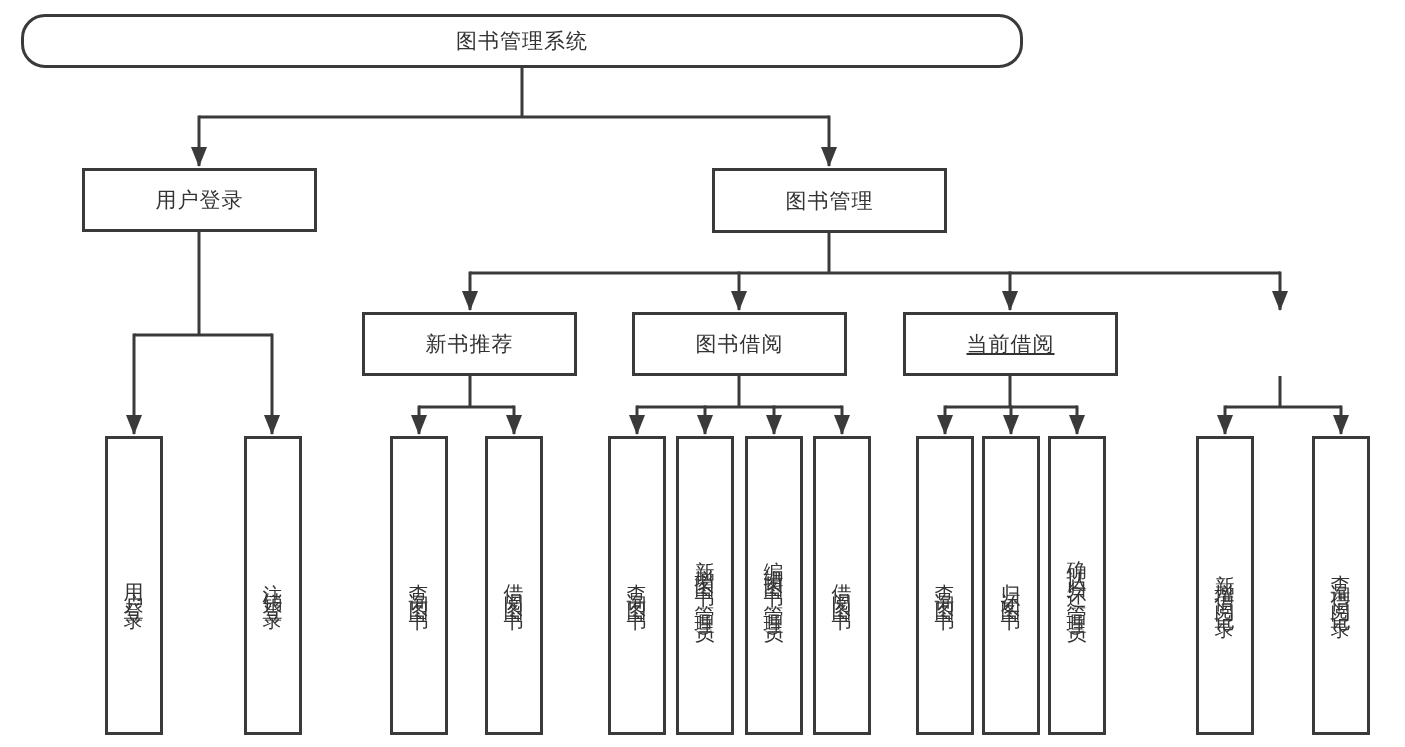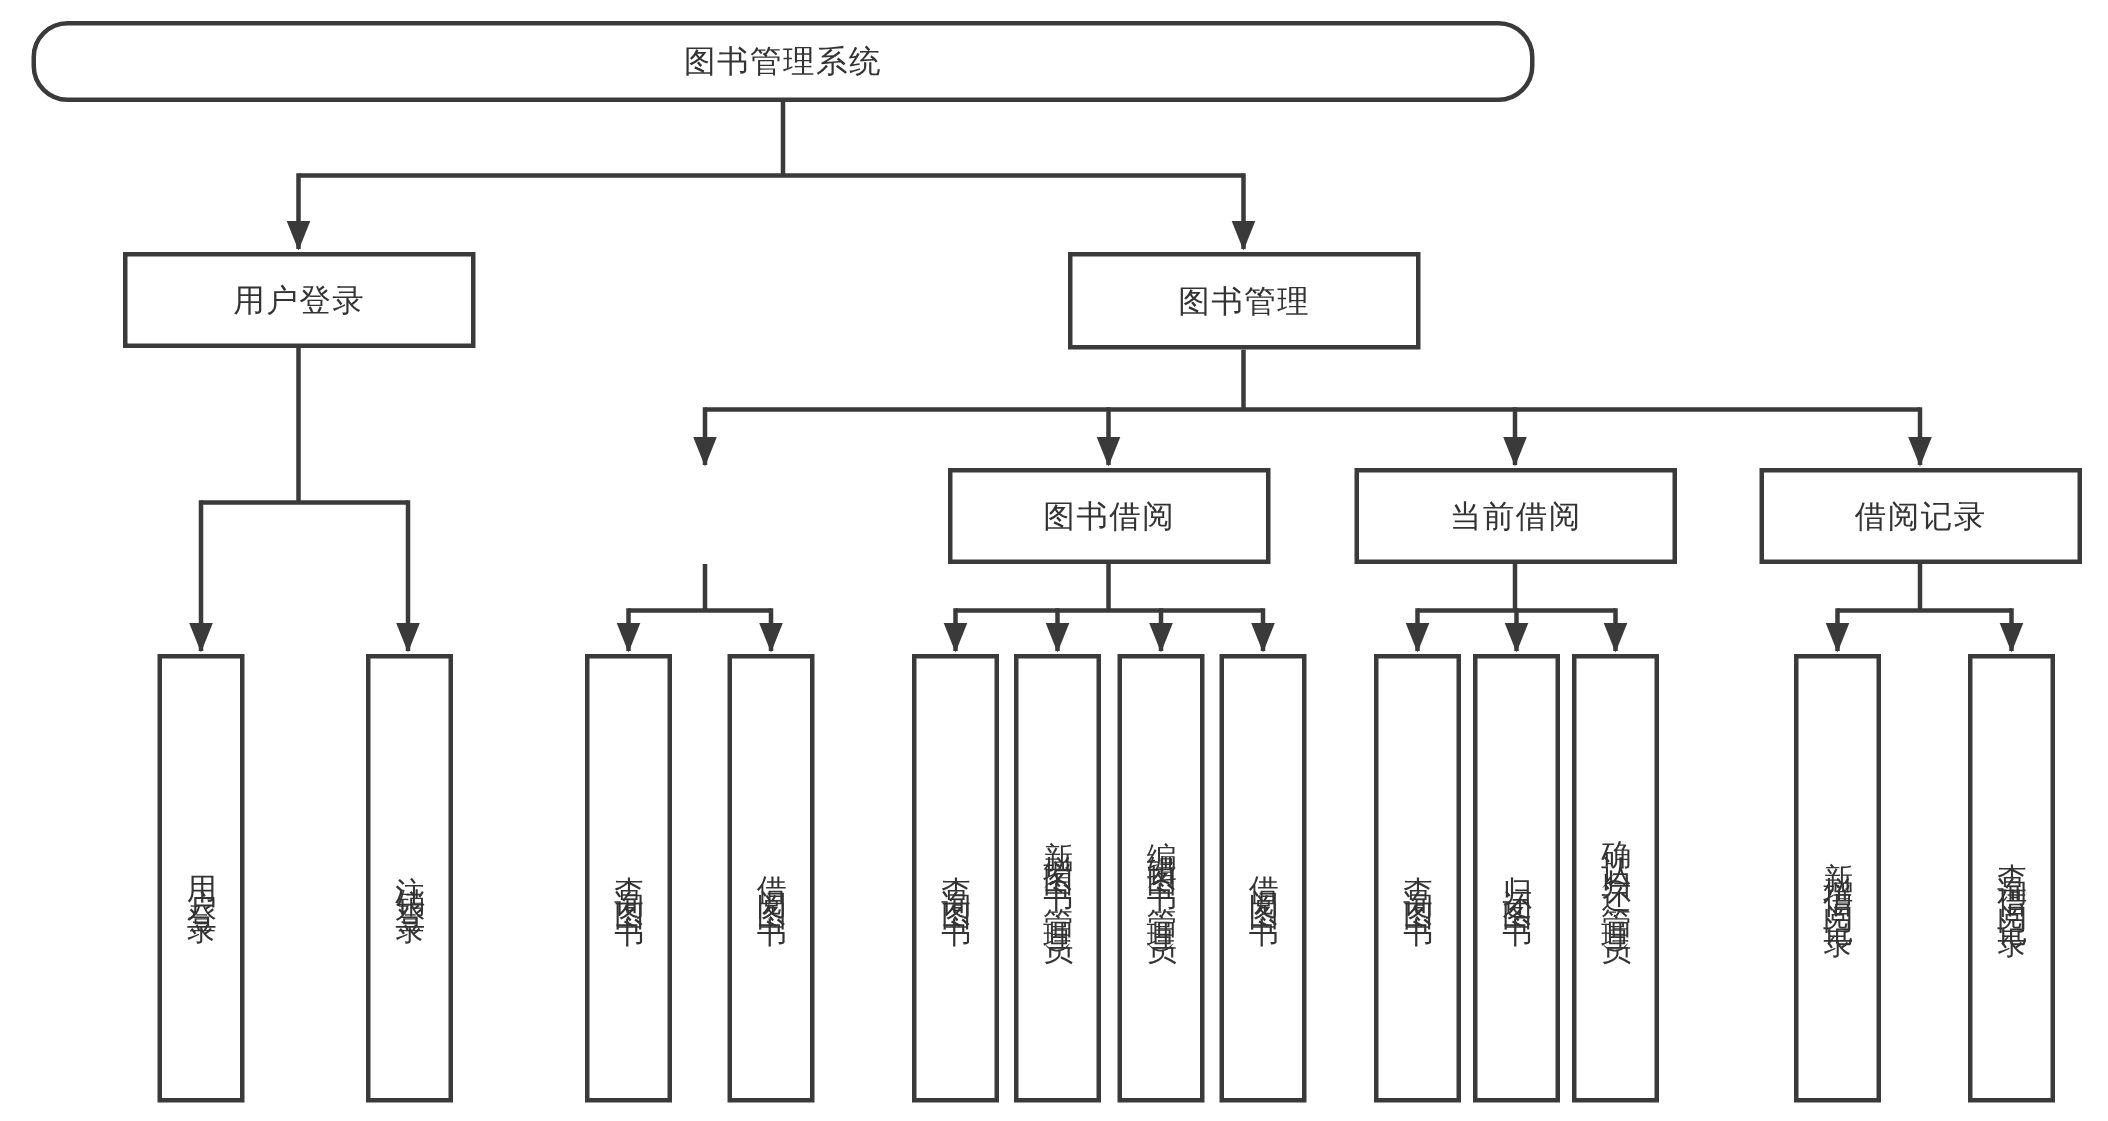--- a/index.html
+++ b/index.html
@@ -49,21 +49,21 @@
     white-space: nowrap;
   }
 
   
   .n-root   { left: 21px;   top: 14px;  width: 1002px; height: 54px; border-radius: 24px; }
   .n-login  { left: 82px;   top: 168px; width: 235px;  height: 64px; }
   .n-mgmt   { left: 712px;  top: 168px; width: 235px;  height: 65px; }
 
   .n-l3-rec    { left: 362px;  top: 312px; width: 215px; height: 64px; }
   .n-l3-borrow { left: 632px;  top: 312px; width: 215px; height: 64px; }
-  .n-l3-cur    { left: 903px;  top: 312px; width: 215px; height: 64px; }
+  .n-l3-cur    { left: 903px;  top: 312px; width: 215px; height: 64px; text-decoration: underline; }
   .n-l3-hist   { left: 1173px; top: 312px; width: 215px; height: 64px; }
 
   .n-leaf-1  { left: 105px; }
   .n-leaf-2  { left: 244px; }
   .n-leaf-3  { left: 390px; }
   .n-leaf-4  { left: 485px; }
   .n-leaf-5  { left: 608px; }
   .n-leaf-6  { left: 676px; }
   .n-leaf-7  { left: 745px; }
   .n-leaf-8  { left: 813px; }
@@ -143,29 +143,29 @@
     <span>图书管理系统</span>
   </div>
 
   <div class="node h-node n-login">
     <span>用户登录</span>
   </div>
   <div class="node h-node n-mgmt">
     <span>图书管理</span>
   </div>
 
+  <div class="node h-node n-l3-rec">
+    <span>新书推荐</span>
+  </div>
   <div class="node h-node n-l3-borrow">
     <span>图书借阅</span>
   </div>
   <div class="node h-node n-l3-cur">
     <span>当前借阅</span>
   </div>
-  <div class="node h-node n-l3-hist">
-    <span>借阅记录</span>
-  </div>
 
   <div class="node leaf n-leaf-1">
     <span class="v-label">用户登录</span>
   </div>
   <div class="node leaf n-leaf-2">
     <span class="v-label">注销登录</span>
   </div>
 
   <div class="node leaf n-leaf-3">
     <span class="v-label">查询图书</span>

